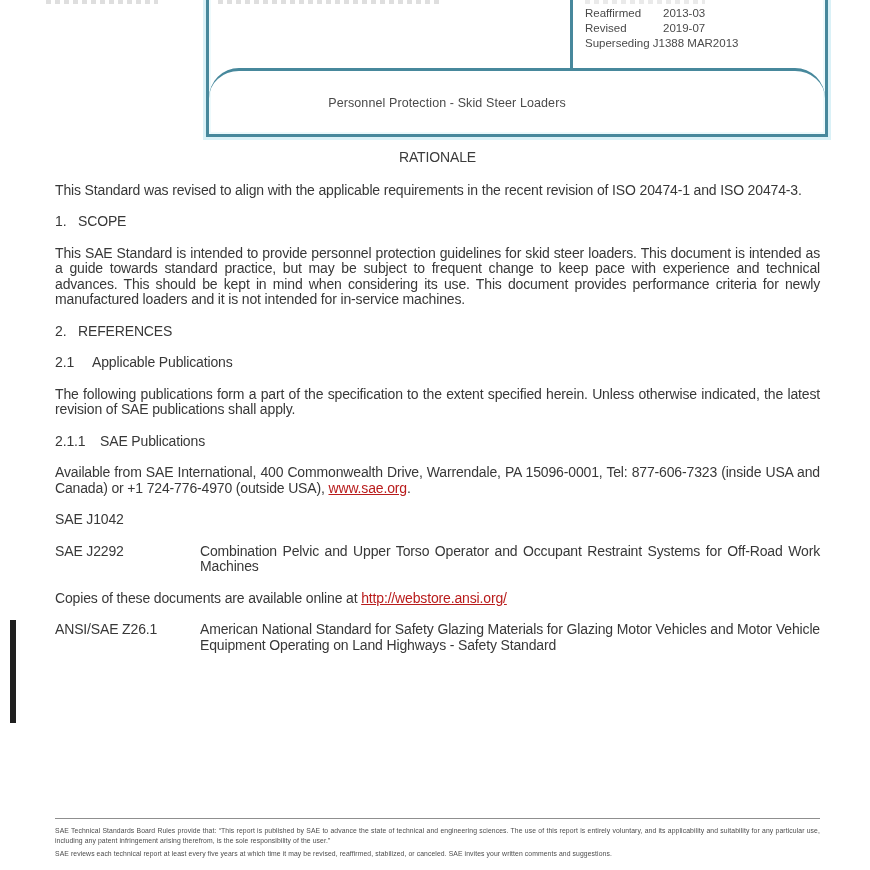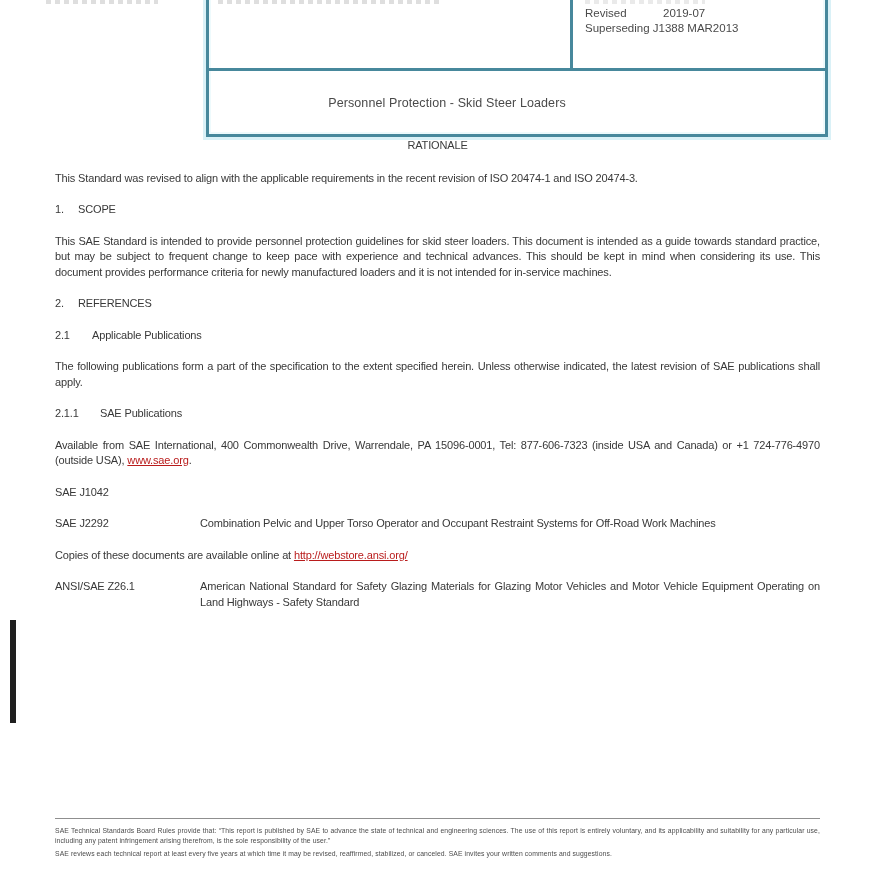--- a/index.html
+++ b/index.html
@@ -24,34 +24,34 @@
     padding:10px 0 0 12px;font-size:11.5px;line-height:15px;color:#4a4a4a;
   }
   .rev-row{display:flex;}
   .rev-label{flex:0 0 78px;}
   .superseding{}
   .hdr-title-row{
     position:absolute;left:0;top:72px;right:0;bottom:0;
     border-top:3px solid #47889c;
     display:flex;align-items:center;justify-content:center;
     box-sizing:border-box;padding-right:140px;
-    font-size:12.5px;color:#4a4a4a;letter-spacing:0.1px;
+    font-size:12.5px;color:#4a4a4a;letter-spacing:0.1px;border-radius:30px;
   }
   
   .remnant{
     position:absolute;top:0;height:4px;opacity:0.28;
     background:repeating-linear-gradient(90deg,#8a8a8a 0 5px,transparent 5px 9px);
   }
   .remnant-a{left:46px;width:112px;}
   .remnant-b{left:218px;width:222px;}
   .remnant-c{left:585px;width:120px;opacity:0.18;}
   
   .body-col{
-    position:absolute;left:55px;top:138px;width:765px;
-    font-size:11px;line-height:15.5px;letter-spacing:-0.15px;
+    position:absolute;left:55px;top:150px;width:765px;
+    font-size:14px;line-height:15.5px;letter-spacing:-0.15px;
   }
   .center-head{text-align:center;margin:0 0 17px 0;color:#3c3c3c;}
   .para{text-align:justify;margin:0 0 16px 0;}
   .heading{margin:0 0 16px 0;display:flex;}
   .heading .h-num{flex:0 0 auto;}
   .h-lvl1 .h-num{min-width:23px;}
   .h-lvl2 .h-num{min-width:37px;}
   .h-lvl3 .h-num{min-width:45px;}
   .pub-row{display:flex;margin:0 0 16px 0;gap:20px;}
   .pub-code{flex:0 0 125px;}
@@ -73,20 +73,24 @@
 <div class="page">
 
   <div class="remnant remnant-a"></div>
   <div class="remnant remnant-b"></div>
   <div class="remnant remnant-c"></div>
 
   <div class="hdr-box">
     <div class="hdr-top">
       <div class="hdr-cell-left"></div>
       <div class="hdr-cell-right">
+        <div class="rev-row">
+          <span class="rev-label">Reaffirmed</span>
+          <span>2013-03</span>
+        </div>
         <div class="rev-row">
           <span class="rev-label">Revised</span>
           <span>2019-07</span>
         </div>
         <div class="superseding">Superseding J1388 MAR2013</div>
       </div>
     </div>
     <div class="hdr-title-row">Personnel Protection - Skid Steer Loaders</div>
   </div>
 

